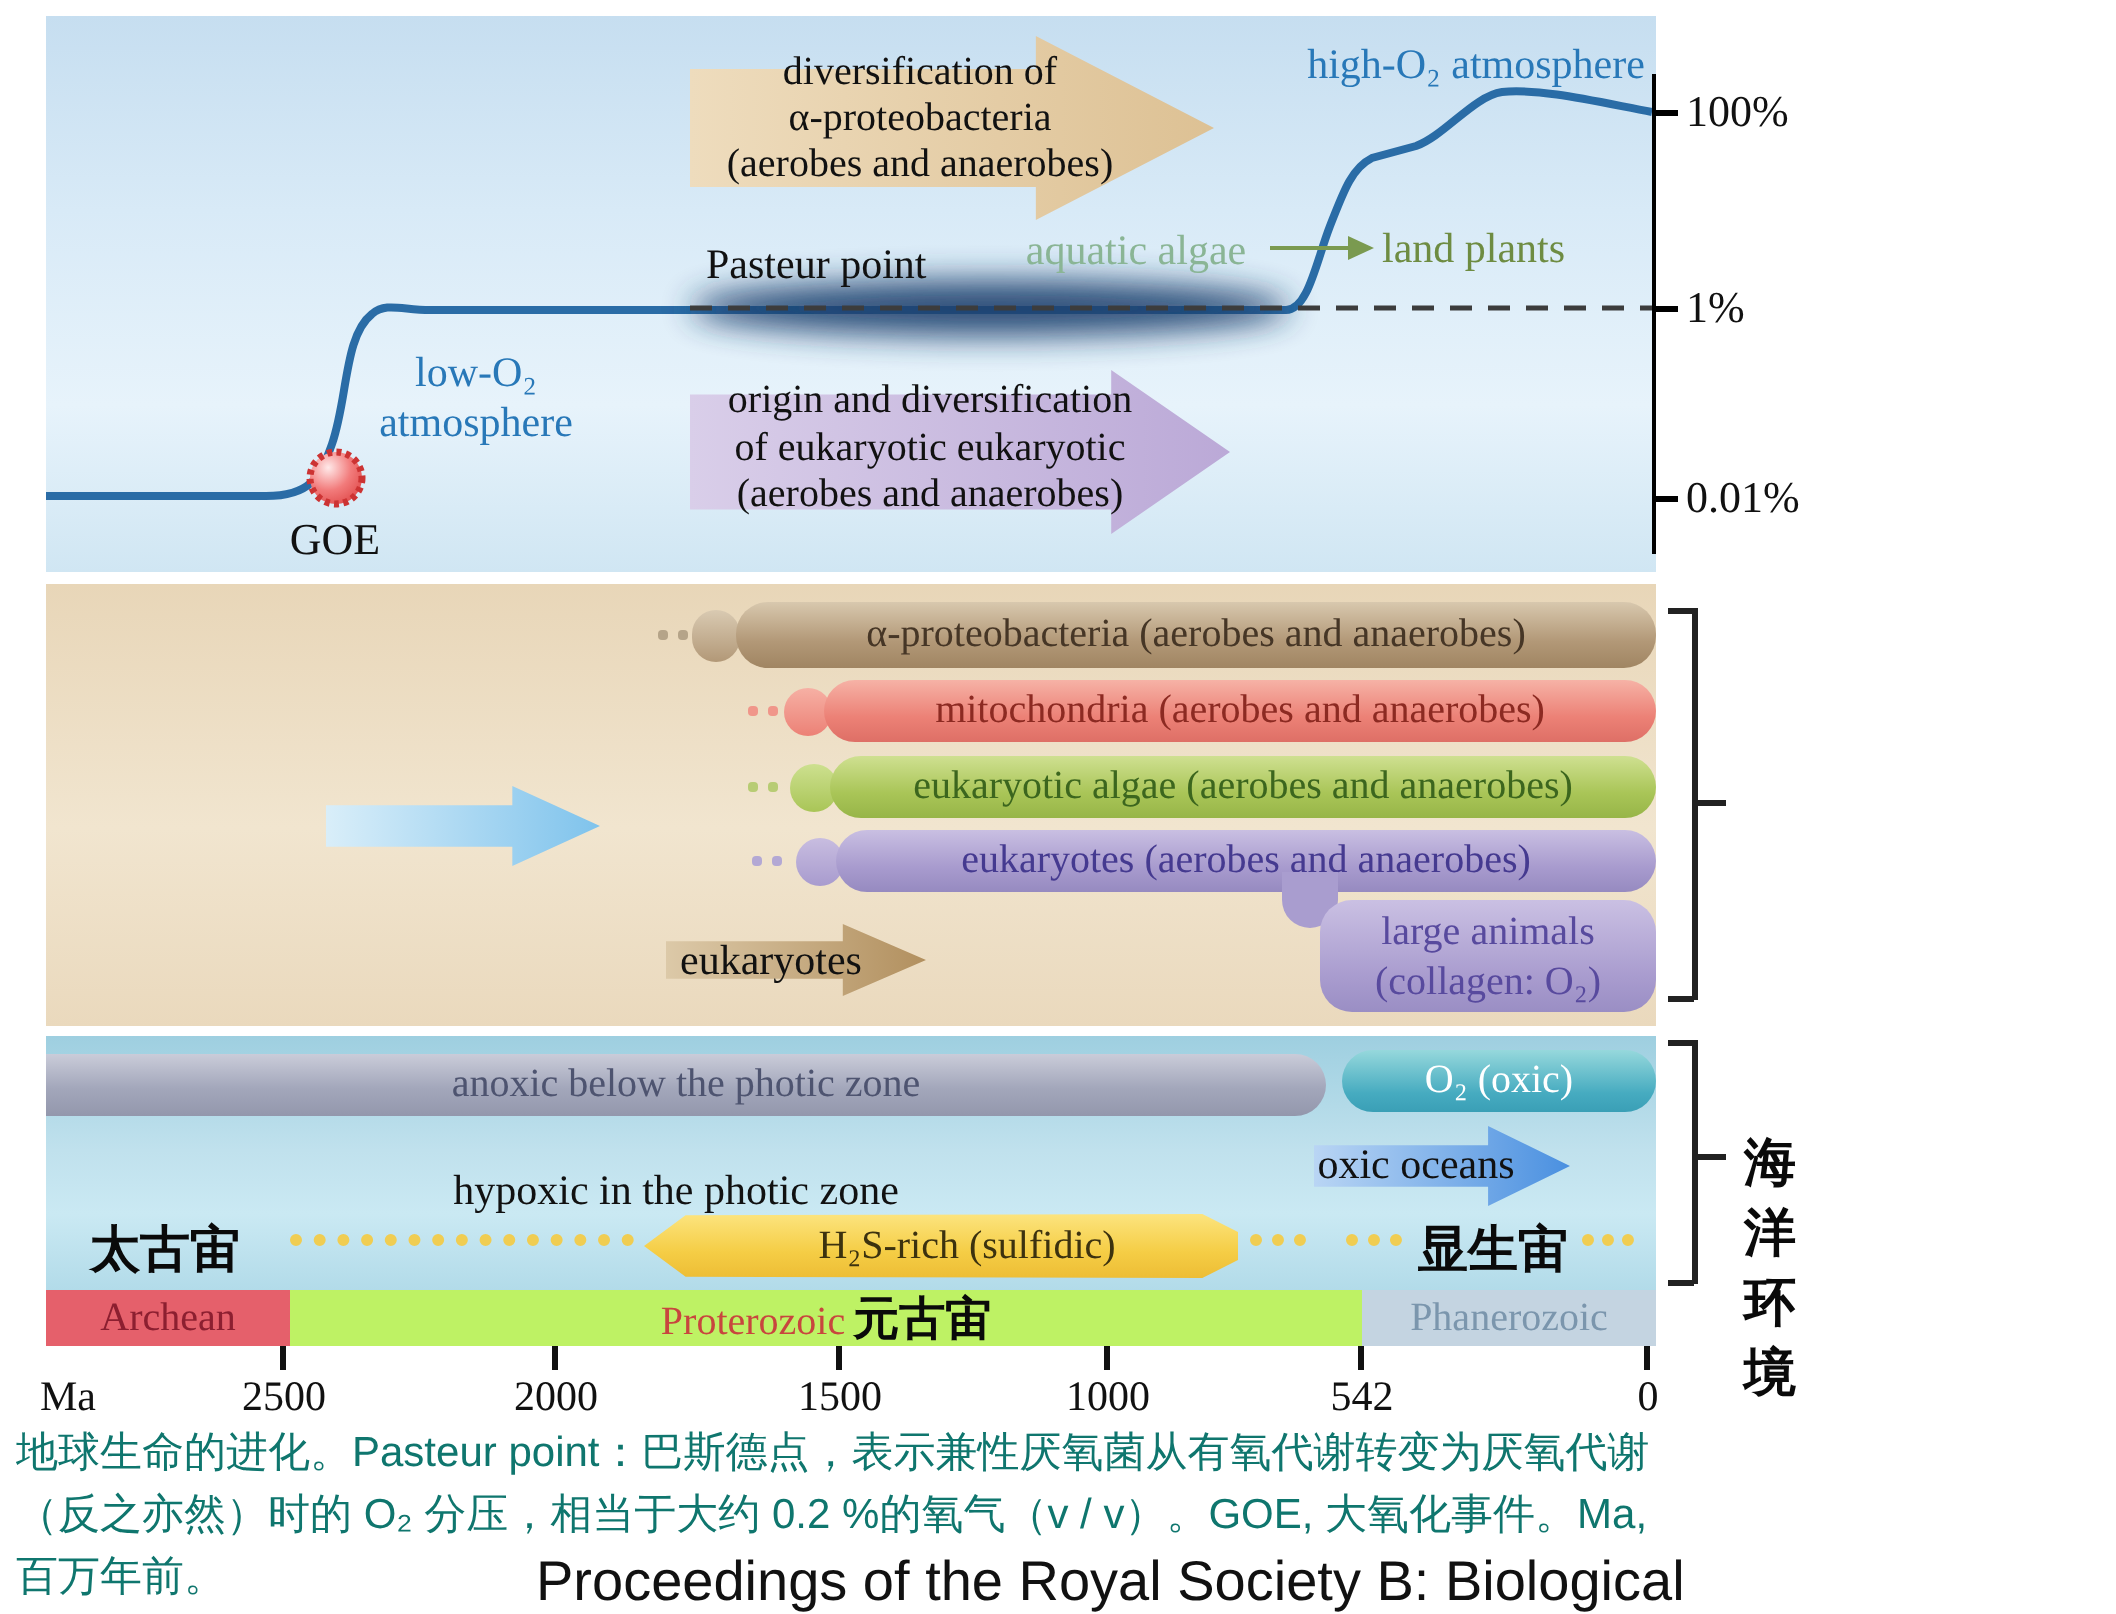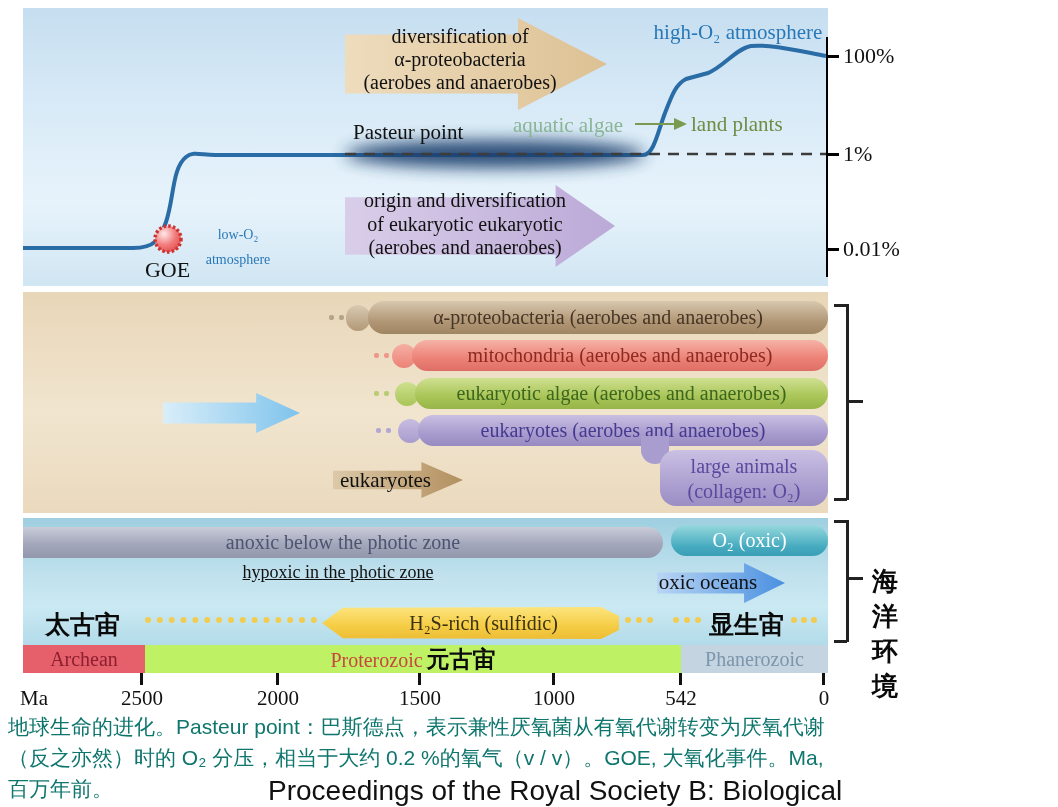--- a/index.html
+++ b/index.html
@@ -77,21 +77,21 @@
 
     <div class="abs c" style="left:480px;top:105px;width:130px;font-size:21px;color:#8ab595;">aquatic algae</div>
 
     <svg class="abs" style="left:612px;top:108px;" width="52" height="16" viewBox="0 0 52 16">
       <line x1="0" y1="8" x2="40" y2="8" stroke="#7a9a50" stroke-width="2"></line>
       <polygon points="39,2 52,8 39,14" fill="#7a9a50"></polygon>
     </svg>
 
     <div class="abs" style="left:668px;top:104px;font-size:21px;color:#6e8c42;">land plants</div>
 
-    <div class="abs c blue" style="left:150px;top:166px;width:130px;font-size:14px;line-height:25px;margin-top:48px;">
+    <div class="abs c blue" style="left:150px;top:166px;width:130px;font-size:21px;line-height:25px;">
       <div>low-O₂</div>
       <div>atmosphere</div>
     </div>
 
     <div class="abs c" style="left:92px;top:249px;width:105px;font-size:22px;">GOE</div>
   </div>
 
   <div class="abs" style="left:826px;top:37px;width:2px;height:240px;background:#000;"></div>
   <div class="abs" style="left:826px;top:55px;width:13px;height:2.5px;background:#000;"></div>
   <div class="abs" style="left:826px;top:153px;width:13px;height:2.5px;background:#000;"></div>
@@ -159,21 +159,21 @@
   <div class="abs bracket-h" style="left:849px;top:400px;width:14px;"></div>
   <div class="abs bracket-lab" style="left:872px;top:388px;margin-left:39px;">真核生物产生</div>
 
   <div class="abs ocean">
     <div class="abs pill" style="left:648px;top:7px;width:157px;height:31px;background:linear-gradient(180deg,#96d8dc,#46abc0 70%,#3a9fb6);">
       <div class="bartxt" style="color:#fff;">O₂ (oxic)</div>
     </div>
     <div class="abs" style="left:0;top:9px;width:640px;height:31px;border-radius:0 16px 16px 0;background:linear-gradient(180deg,#caccd9,#a3a7bb 55%,#9397ac);">
       <div class="bartxt" style="color:#4e5470;">anoxic below the photic zone</div>
     </div>
-    <div class="abs c" style="left:170px;top:44px;width:290px;font-size:18px;text-decoration:underline;">hypoxic in the photic zone</div>
+    <div class="abs c" style="left:170px;top:65px;width:290px;font-size:21px;">hypoxic in the photic zone</div>
     <div class="abs arrow-sm" style="left:634px;top:45px;width:128px;height:40px;background:linear-gradient(90deg,#b9d5f4,#4a90e0);"></div>
     <div class="abs c" style="left:630px;top:52px;width:110px;font-size:21px;">oxic oceans</div>
 
     <div class="abs" style="left:299px;top:89px;width:297px;height:32px;background:linear-gradient(180deg,#fce47e,#f5cd45 60%,#edbd35);clip-path:polygon(0 50%,7% 2%,94% 0,100% 28%,100% 72%,94% 100%,7% 98%);">
       <div class="bartxt" style="line-height:32px;color:#3c320f;padding-left:26px;">H₂S-rich (sulfidic)</div>
     </div>
     <div class="abs ydots" style="left:122px;top:99px;width:172px;"></div>
     <div class="abs ydots" style="left:602px;top:99px;width:28px;"></div>
     <div class="abs ydots" style="left:650px;top:99px;width:28px;"></div>
     <div class="abs ydots" style="left:768px;top:99px;width:26px;"></div>

